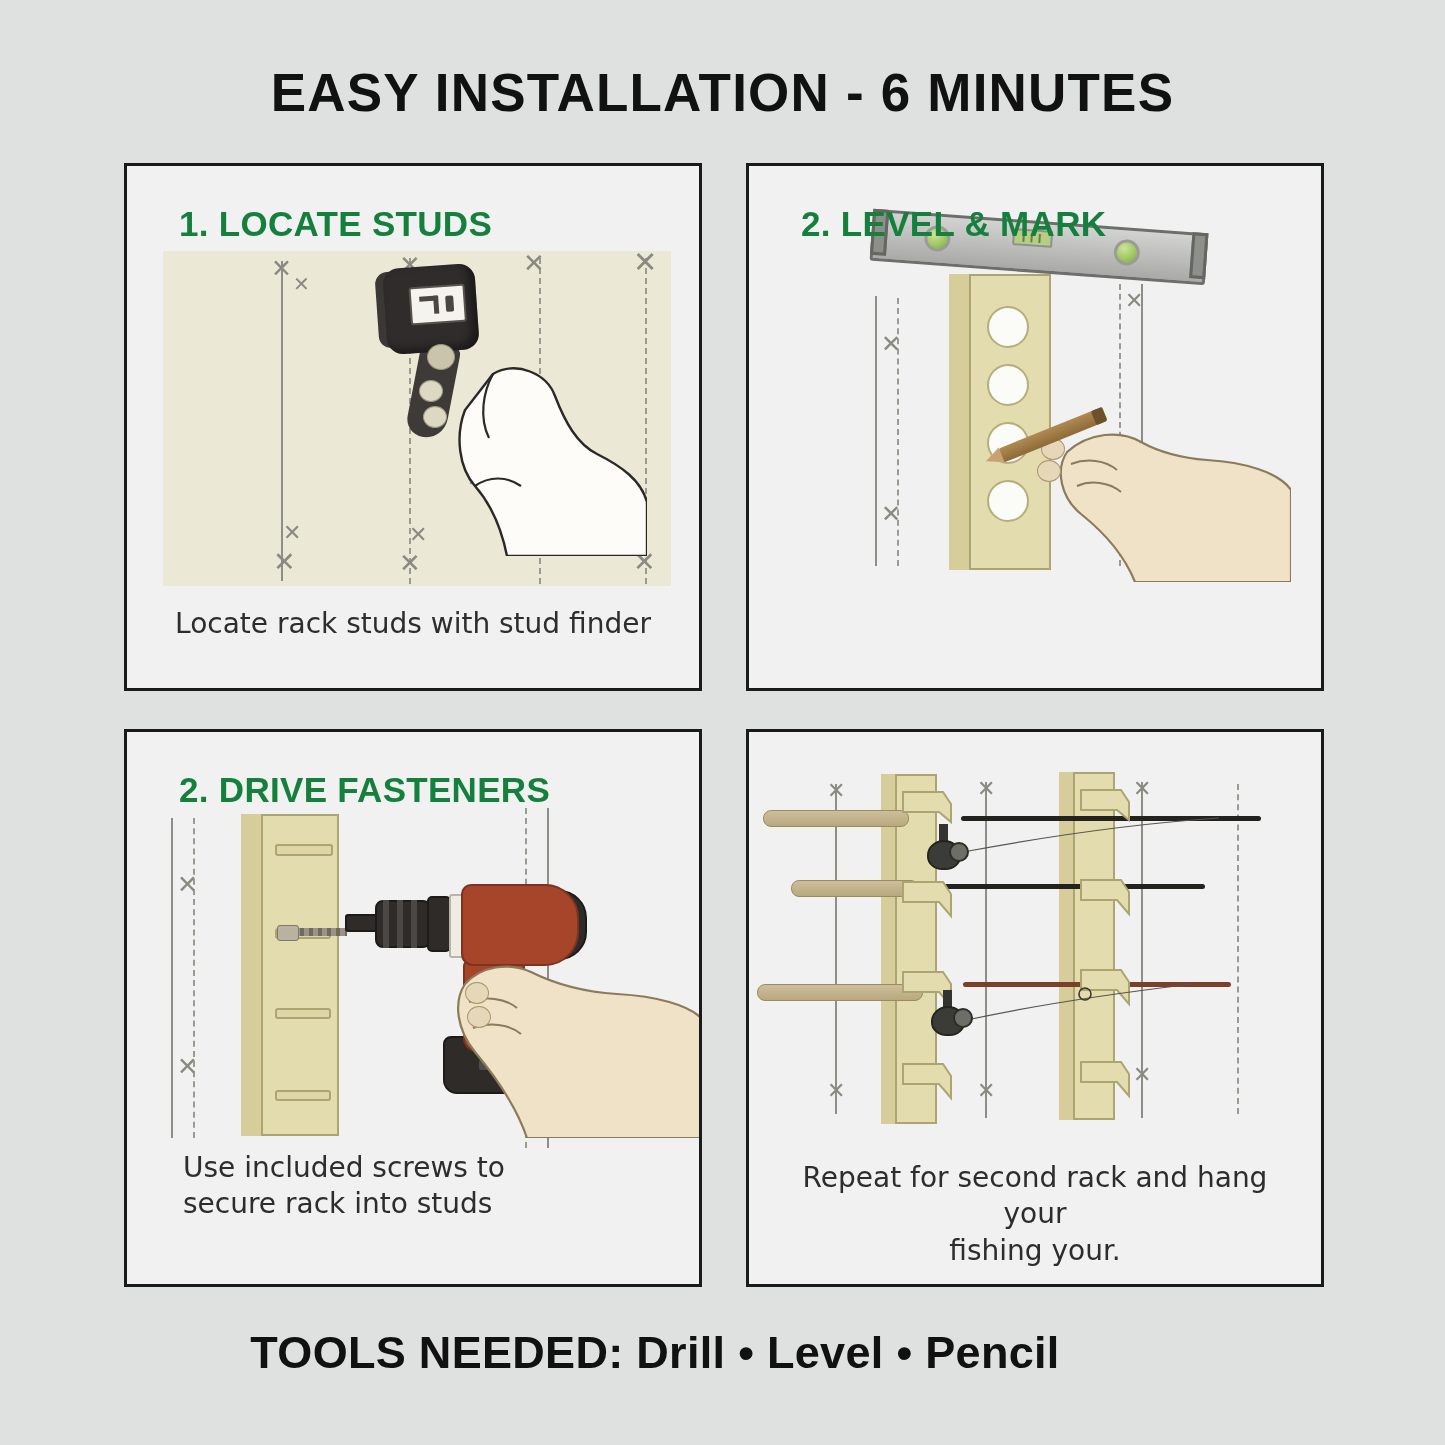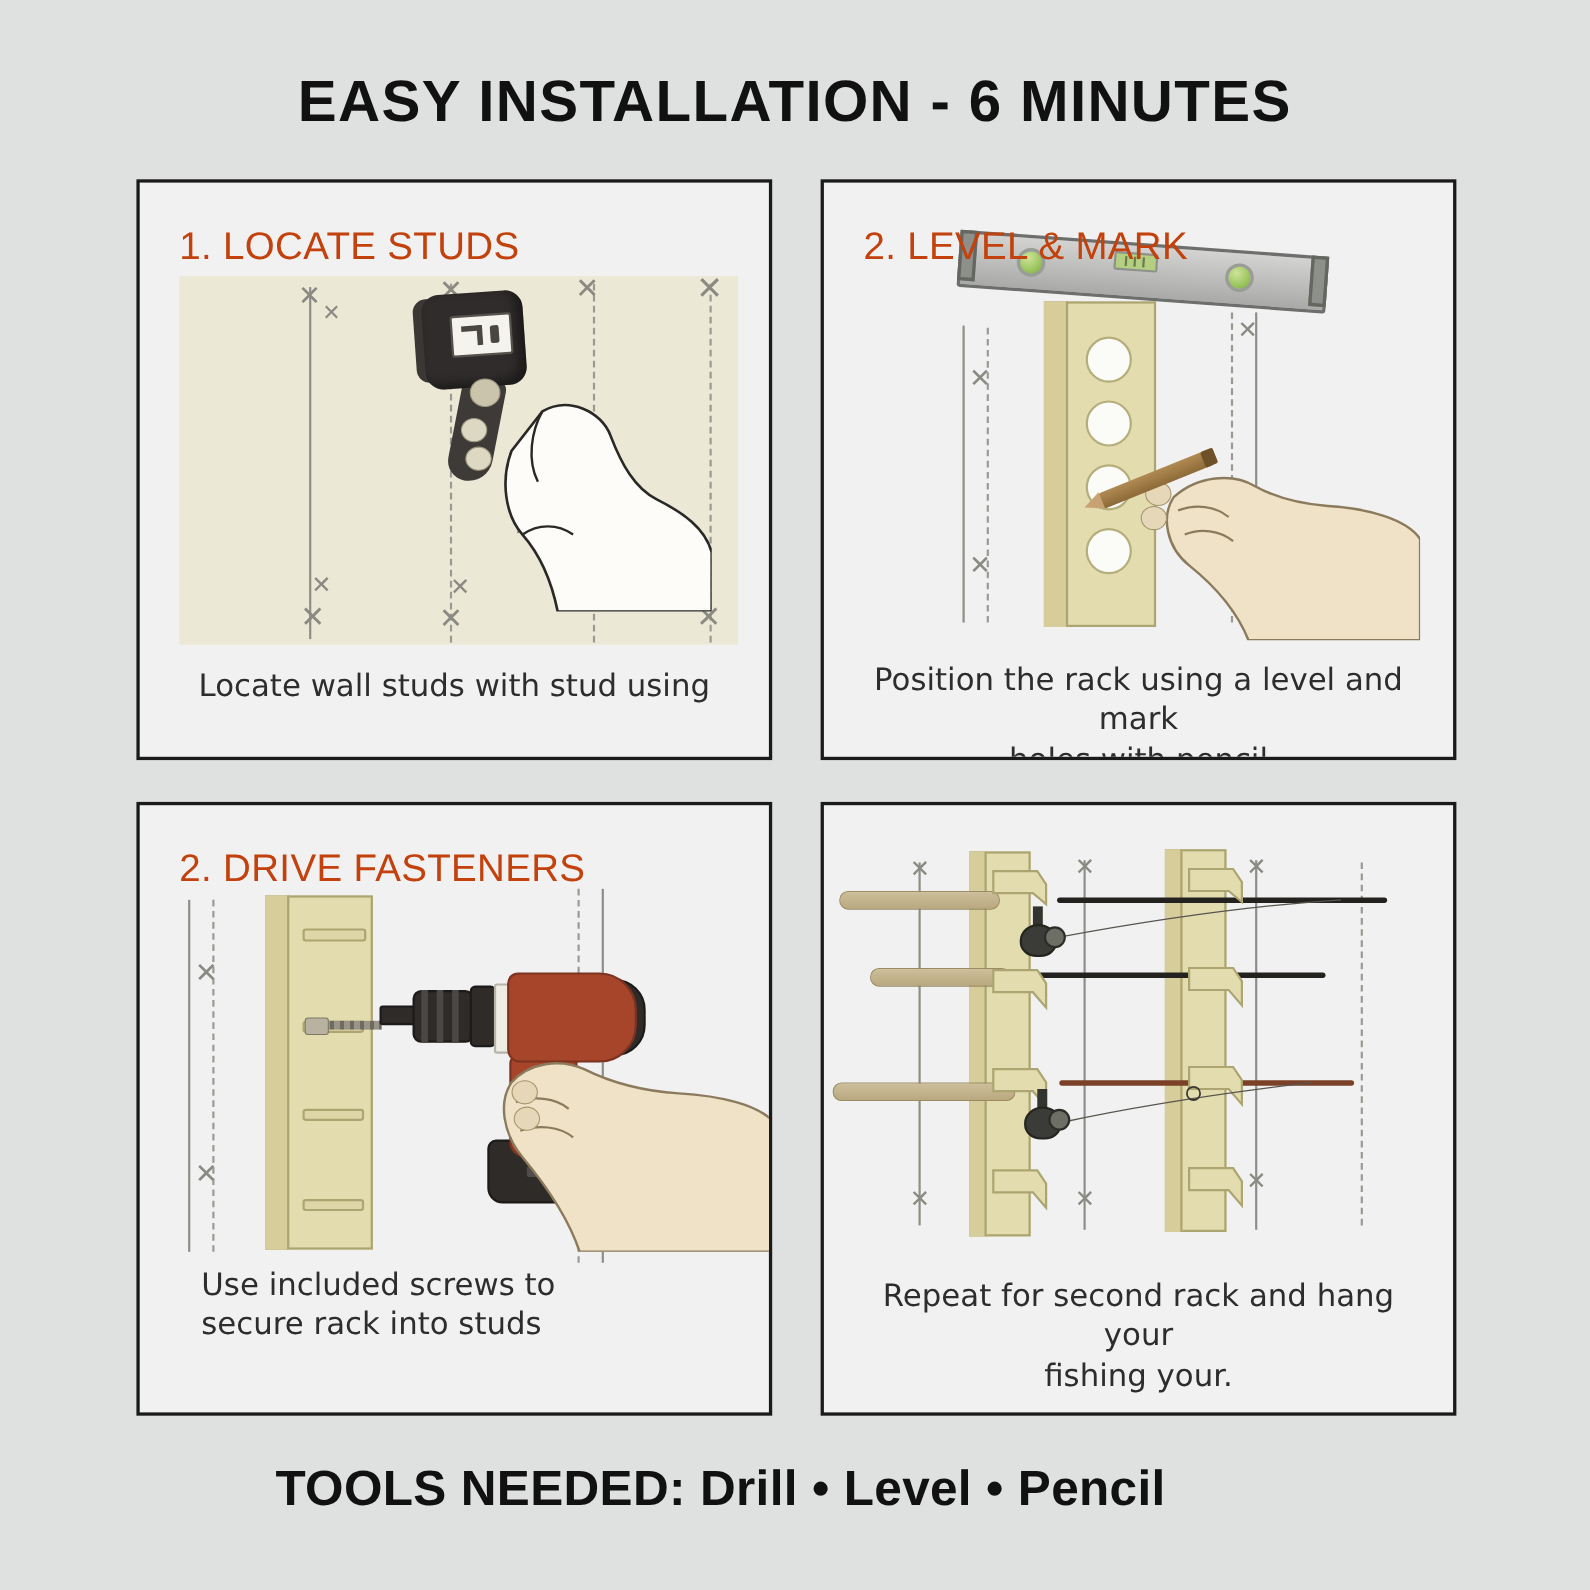--- a/index.html
+++ b/index.html
@@ -64,25 +64,25 @@
   }
   .panel {
     position: relative;
     background: #f1f1f1;
     border: 3px solid #1a1a1a;
     box-sizing: border-box;
     overflow: hidden;
   }
   .panel-title {
     position: absolute;
-    left: 36px;
+    left: 52px;
     top: 38px;
     font-size: 35px;
-    font-weight: normal;
-    color: #c2410c;
+    font-weight: bold;
+    color: #15803d;
     letter-spacing: 0.3px;
     z-index: 40;
   }
   .panel-caption {
     position: absolute;
     left: 22px;
     right: 22px;
     font-size: 28px;
     color: #2d2d2d;
     line-height: 1.30;
@@ -378,21 +378,21 @@
               <div class="bar3"></div>
           </div>
         </div>
         <div class="sf-grip"></div>
         <div class="sf-thumbpad"></div>
         <div class="sf-knuckle" style="left:292px;top:214px;"></div>
         <div class="sf-knuckle" style="left:296px;top:240px;"></div>
       </div>
 
       <div class="panel-title">1. LOCATE STUDS</div>
-      <div class="panel-caption cap-center" style="top:440px;">Locate wall studs with stud using</div>
+      <div class="panel-caption cap-center" style="top:440px;">Locate rack studs with stud finder</div>
     </div>
 
     <div class="panel">
 
       <div class="art" style="top:0;bottom:0;">
 
         <div class="studline solid" style="left:126px;top:130px;height:270px;"></div>
         <div class="studline" style="left:148px;top:132px;height:268px;"></div>
         <div class="studline" style="left:370px;top:118px;height:282px;"></div>
         <div class="studline solid" style="left:392px;top:118px;height:282px;"></div>
@@ -429,24 +429,20 @@
         <div class="sf-knuckle" style="left:292px;top:272px;background:#e6d7b8;border-color:#a6966f;"></div>
         <div class="sf-knuckle" style="left:288px;top:294px;background:#e6d7b8;border-color:#a6966f;"></div>
 
         <div class="pencil" style="left:248px;top:262px;">
           <div class="tip"></div>
             <div class="eraser"></div>
         </div>
       </div>
 
       <div class="panel-title">2. LEVEL &amp; MARK</div>
-      <div class="panel-caption cap-center" style="top:434px;">
-        <div>Position the rack using a level and mark</div>
-        <div>holes with pencil</div>
-      </div>
     </div>
 
     <div class="panel">
 
       <div class="art" style="top:0;bottom:0;">
 
         <div class="studline solid" style="left:44px;top:86px;height:320px;"></div>
         <div class="studline" style="left:66px;top:86px;height:320px;"></div>
         <div class="studline" style="left:398px;top:76px;height:340px;"></div>
         <div class="studline solid" style="left:420px;top:76px;height:340px;"></div>

